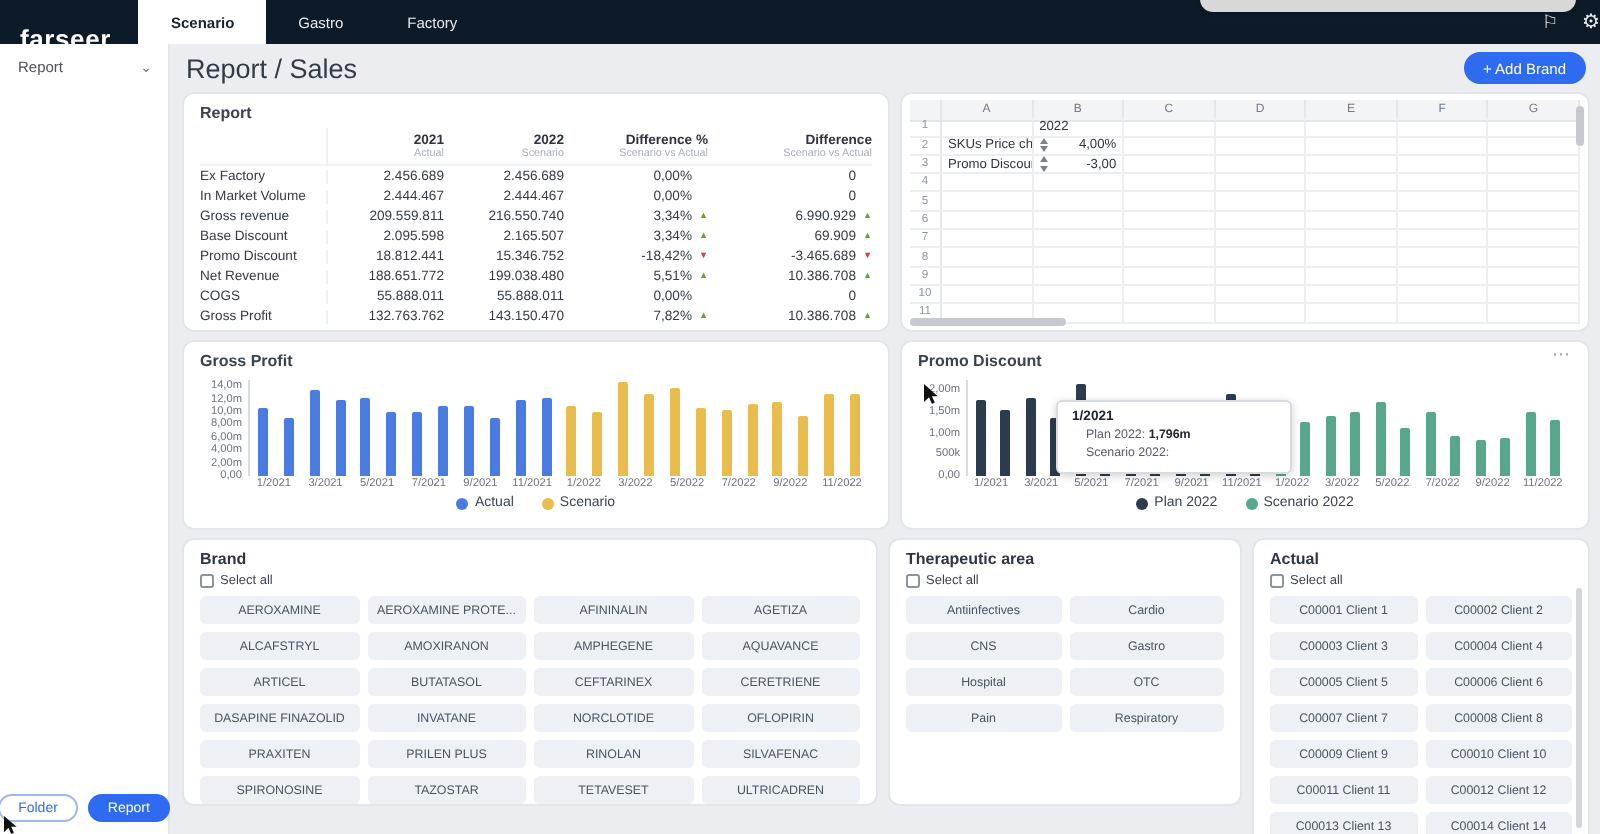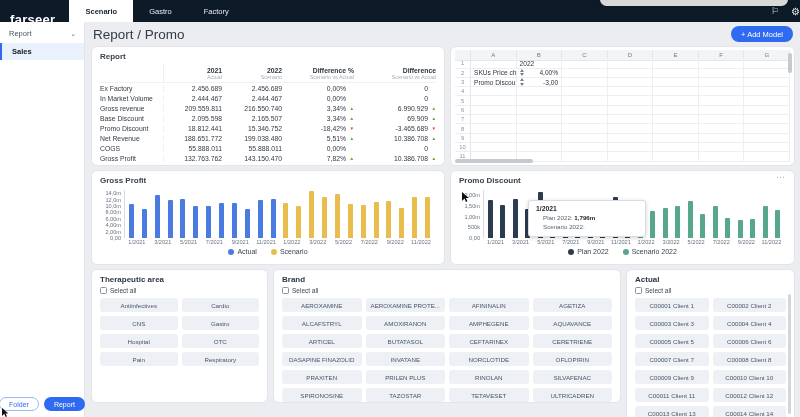--- a/index.html
+++ b/index.html
@@ -121,32 +121,31 @@
   </div>
 
   <div class="body">
 
     <aside class="sidebar">
       <div class="side-group">
         <span>Report</span>
         <span class="chev">⌄</span>
       </div>
       <div id="side-items">
-          <div class="side-item selected">Sales</div>
         </div>
       <div class="side-footer">
         <button class="btn-outline">Folder</button>
         <button class="btn-primary">Report</button>
       </div>
     </aside>
 
     <main>
       <div class="page-head">
-        <h1>Report / Promo</h1>
-        <button class="add-tile">+ Add Model</button>
+        <h1>Report / Sales</h1>
+        <button class="add-tile">+ Add Brand</button>
       </div>
 
       <div class="row row1">
         <section class="tile report-tile">
           <div class="tile-title">Report</div>
           <div class="rt" id="report-table">
               <div class="rt-head">
                 <div class="rt-label"></div>
                 <div class="hc rt-cell c1">
                   <div class="hl">2021</div>
@@ -581,37 +580,20 @@
               </div>
               <div class="li">
                 <span class="dot" style="background: rgb(86, 167, 140);"></span>
                 <span>Scenario 2022</span>
               </div>
             </div>
           </section>
       </div>
 
       <div class="row row3">
-        <section class="tile filter-tile" id="filter-thera">
-            <div class="f-title">Therapeutic area</div>
-            <div class="select-all">
-              <span class="cb"></span>
-              <span class="sl">Select all</span>
-            </div>
-            <div class="chips" style="grid-template-columns: repeat(2, 1fr);">
-              <div class="chip">Antiinfectives</div>
-              <div class="chip">Cardio</div>
-              <div class="chip">CNS</div>
-              <div class="chip">Gastro</div>
-              <div class="chip">Hospital</div>
-              <div class="chip">OTC</div>
-              <div class="chip">Pain</div>
-              <div class="chip">Respiratory</div>
-            </div>
-          </section>
         <section class="tile filter-tile" id="filter-brand">
             <div class="f-title">Brand</div>
             <div class="select-all">
               <span class="cb"></span>
               <span class="sl">Select all</span>
             </div>
             <div class="chips" style="grid-template-columns: repeat(4, 1fr);">
               <div class="chip">AEROXAMINE</div>
               <div class="chip">AEROXAMINE PROTE...</div>
               <div class="chip">AFININALIN</div>
@@ -631,20 +613,37 @@
               <div class="chip">PRAXITEN</div>
               <div class="chip">PRILEN PLUS</div>
               <div class="chip">RINOLAN</div>
               <div class="chip">SILVAFENAC</div>
               <div class="chip">SPIRONOSINE</div>
               <div class="chip">TAZOSTAR</div>
               <div class="chip">TETAVESET</div>
               <div class="chip">ULTRICADREN</div>
             </div>
           </section>
+        <section class="tile filter-tile" id="filter-thera">
+            <div class="f-title">Therapeutic area</div>
+            <div class="select-all">
+              <span class="cb"></span>
+              <span class="sl">Select all</span>
+            </div>
+            <div class="chips" style="grid-template-columns: repeat(2, 1fr);">
+              <div class="chip">Antiinfectives</div>
+              <div class="chip">Cardio</div>
+              <div class="chip">CNS</div>
+              <div class="chip">Gastro</div>
+              <div class="chip">Hospital</div>
+              <div class="chip">OTC</div>
+              <div class="chip">Pain</div>
+              <div class="chip">Respiratory</div>
+            </div>
+          </section>
         <section class="tile filter-tile" id="filter-clients">
             <div class="f-title">Actual</div>
             <div class="select-all">
               <span class="cb"></span>
               <span class="sl">Select all</span>
             </div>
             <div class="chips" style="grid-template-columns: repeat(2, 1fr);">
               <div class="chip">C00001 Client 1</div>
               <div class="chip">C00002 Client 2</div>
               <div class="chip">C00003 Client 3</div>

